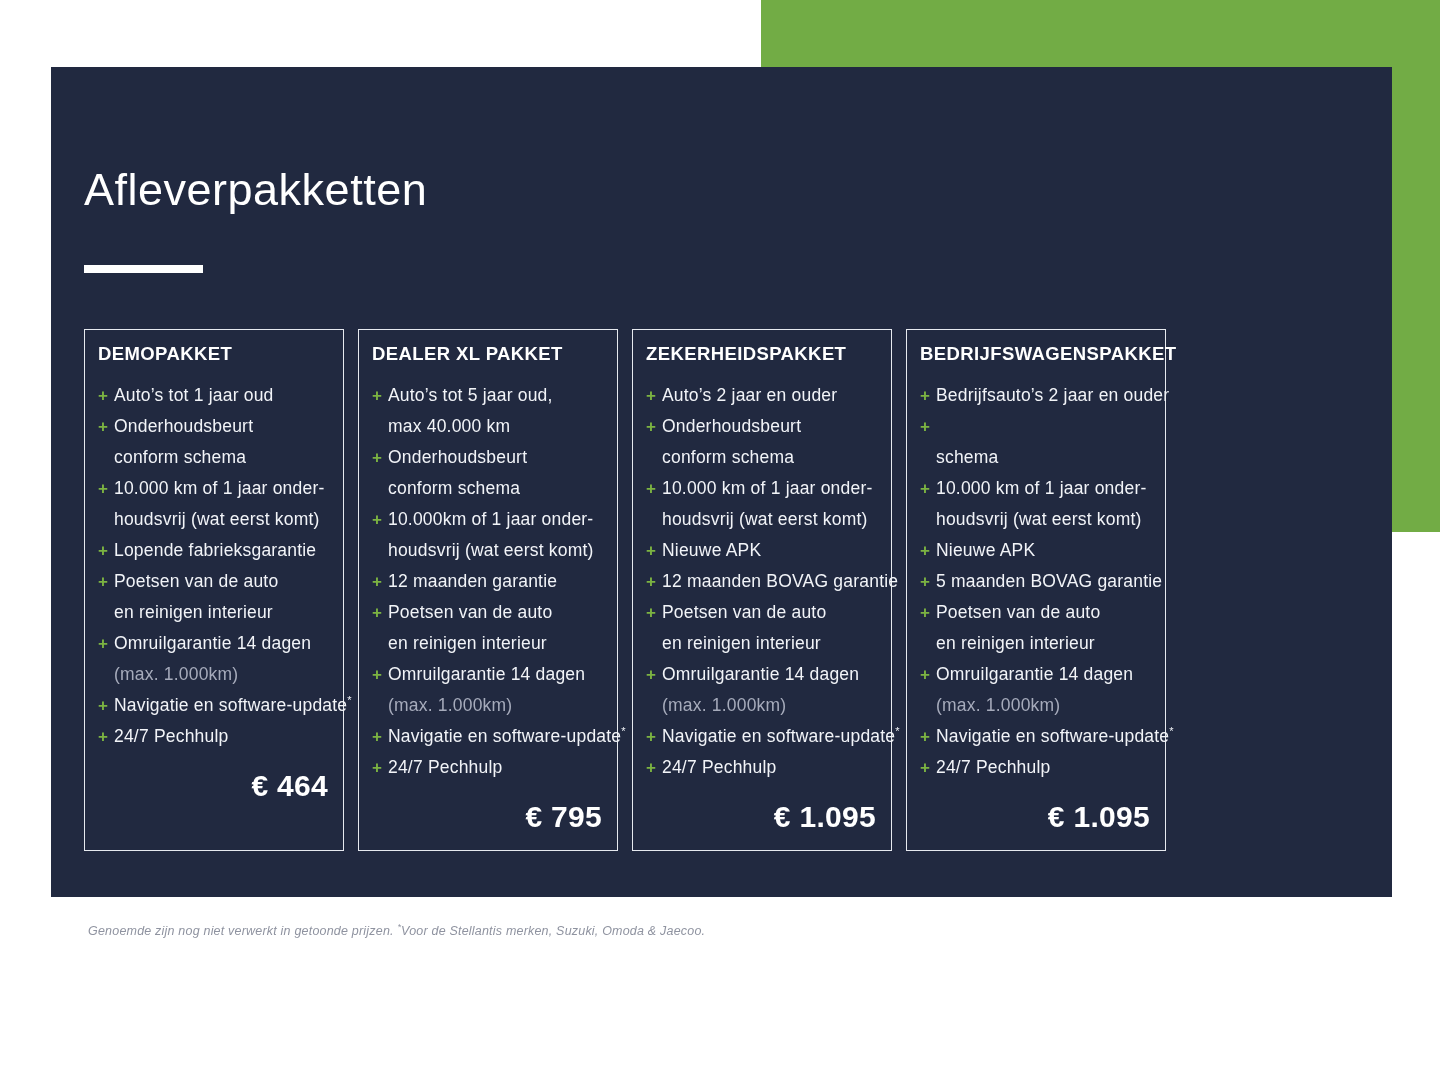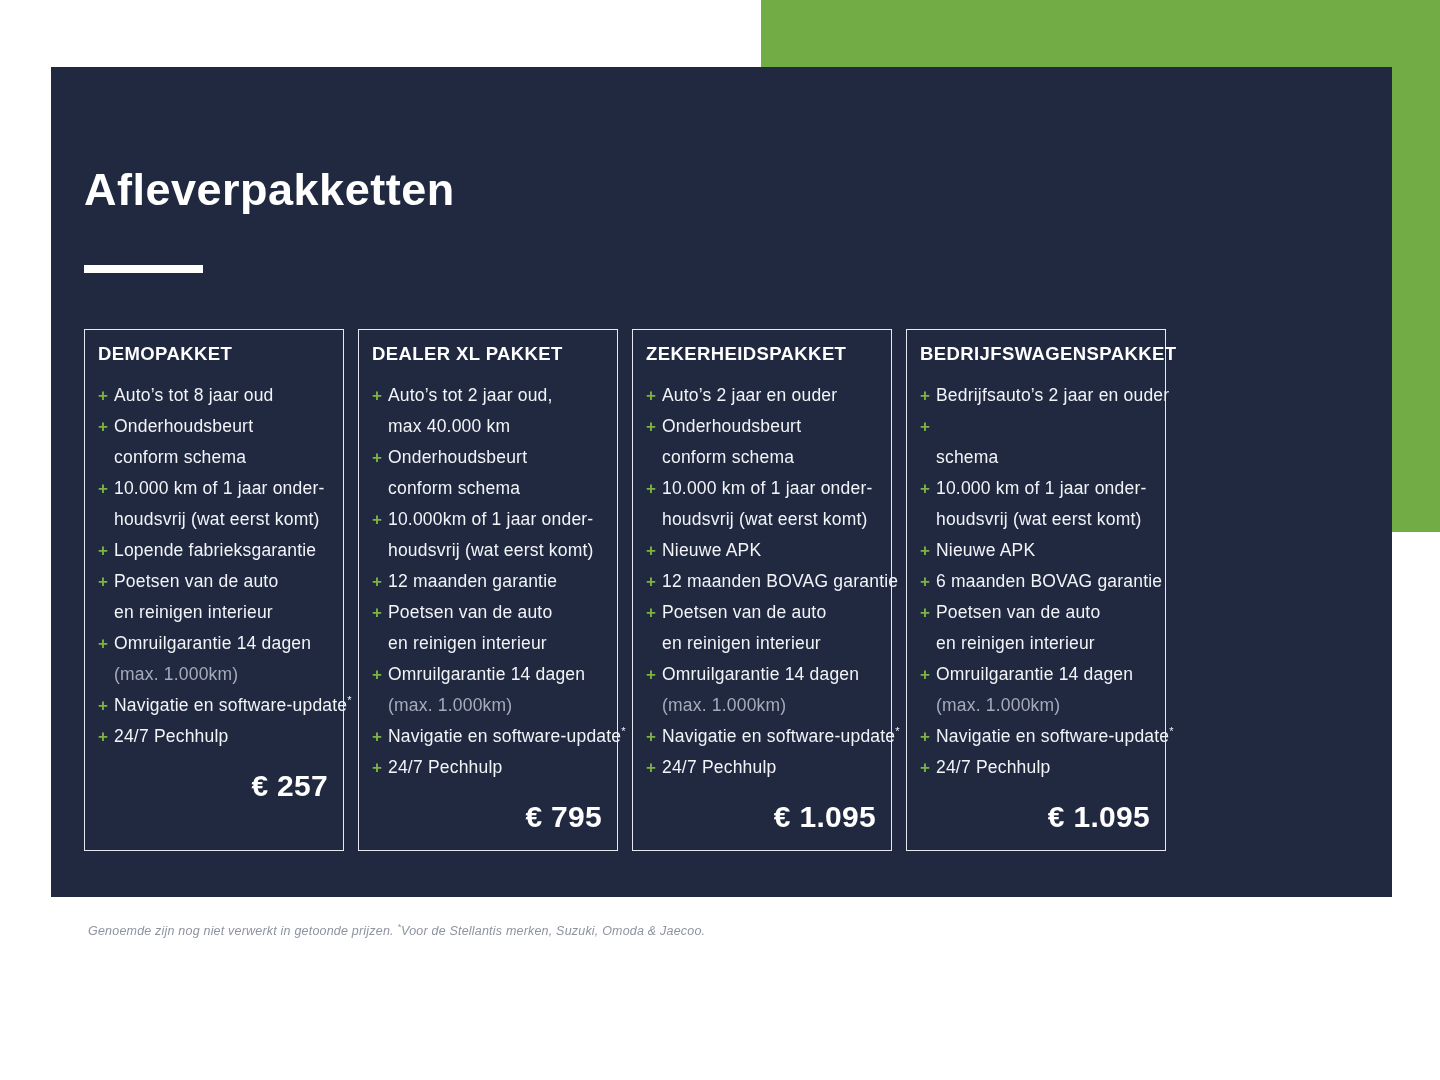--- a/index.html
+++ b/index.html
@@ -11,21 +11,21 @@
   .green-rect{
     position:absolute;left:761px;top:0;width:679px;height:532px;
     background:var(--green,#72ac45);
   }
   .panel{
     position:absolute;left:51px;top:67px;width:1341px;height:830px;
     background:var(--navy,#212940);
   }
   .title{
     position:absolute;left:33px;top:98px;margin:0;
-    font-size:45px;font-weight:bold;color:#ffffff;letter-spacing:.5px;
+    font-size:45px;font-weight:normal;color:#ffffff;letter-spacing:.5px;
     line-height:1.1;
   }
   .title-underline{
     position:absolute;left:33px;top:198px;width:119px;height:8px;background:#ffffff;
   }
   .cards{
     position:absolute;left:33px;top:262px;display:flex;gap:14px;
   }
   .card{
     width:260px;height:522px;box-sizing:border-box;
@@ -67,21 +67,21 @@
 
 <div class="panel">
   <h1 class="title">Afleverpakketten</h1>
   <div class="title-underline"></div>
   <div class="cards" id="cards">
       <div class="card">
         <h2 class="card-title">DEMOPAKKET</h2>
         <div class="feature-list">
           <div class="feature-line">
             <span class="plus">+</span>
-            <span class="feature-text">Auto’s tot 8 jaar oud</span>
+            <span class="feature-text">Auto’s tot 1 jaar oud</span>
           </div>
           <div class="feature-line">
             <span class="plus">+</span>
             <span class="feature-text">Onderhoudsbeurt</span>
           </div>
           <div class="feature-line">
             <span class="plus"></span>
             <span class="feature-text">conform schema</span>
           </div>
           <div class="feature-line">
@@ -114,28 +114,28 @@
           </div>
           <div class="feature-line">
             <span class="plus">+</span>
             <span class="feature-text">Navigatie en software-update<sup>*</sup></span>
           </div>
           <div class="feature-line">
             <span class="plus">+</span>
             <span class="feature-text">24/7 Pechhulp</span>
           </div>
         </div>
-        <div class="price">€ 257</div>
+        <div class="price">€ 464</div>
       </div>
       <div class="card">
         <h2 class="card-title">DEALER XL PAKKET</h2>
         <div class="feature-list">
           <div class="feature-line">
             <span class="plus">+</span>
-            <span class="feature-text">Auto’s tot 2 jaar oud,</span>
+            <span class="feature-text">Auto’s tot 5 jaar oud,</span>
           </div>
           <div class="feature-line">
             <span class="plus"></span>
             <span class="feature-text">max 40.000 km</span>
           </div>
           <div class="feature-line">
             <span class="plus">+</span>
             <span class="feature-text">Onderhoudsbeurt</span>
           </div>
           <div class="feature-line">
@@ -260,21 +260,21 @@
           <div class="feature-line">
             <span class="plus"></span>
             <span class="feature-text">houdsvrij (wat eerst komt)</span>
           </div>
           <div class="feature-line">
             <span class="plus">+</span>
             <span class="feature-text">Nieuwe APK</span>
           </div>
           <div class="feature-line">
             <span class="plus">+</span>
-            <span class="feature-text">6 maanden BOVAG garantie</span>
+            <span class="feature-text">5 maanden BOVAG garantie</span>
           </div>
           <div class="feature-line">
             <span class="plus">+</span>
             <span class="feature-text">Poetsen van de auto</span>
           </div>
           <div class="feature-line">
             <span class="plus"></span>
             <span class="feature-text">en reinigen interieur</span>
           </div>
           <div class="feature-line">

